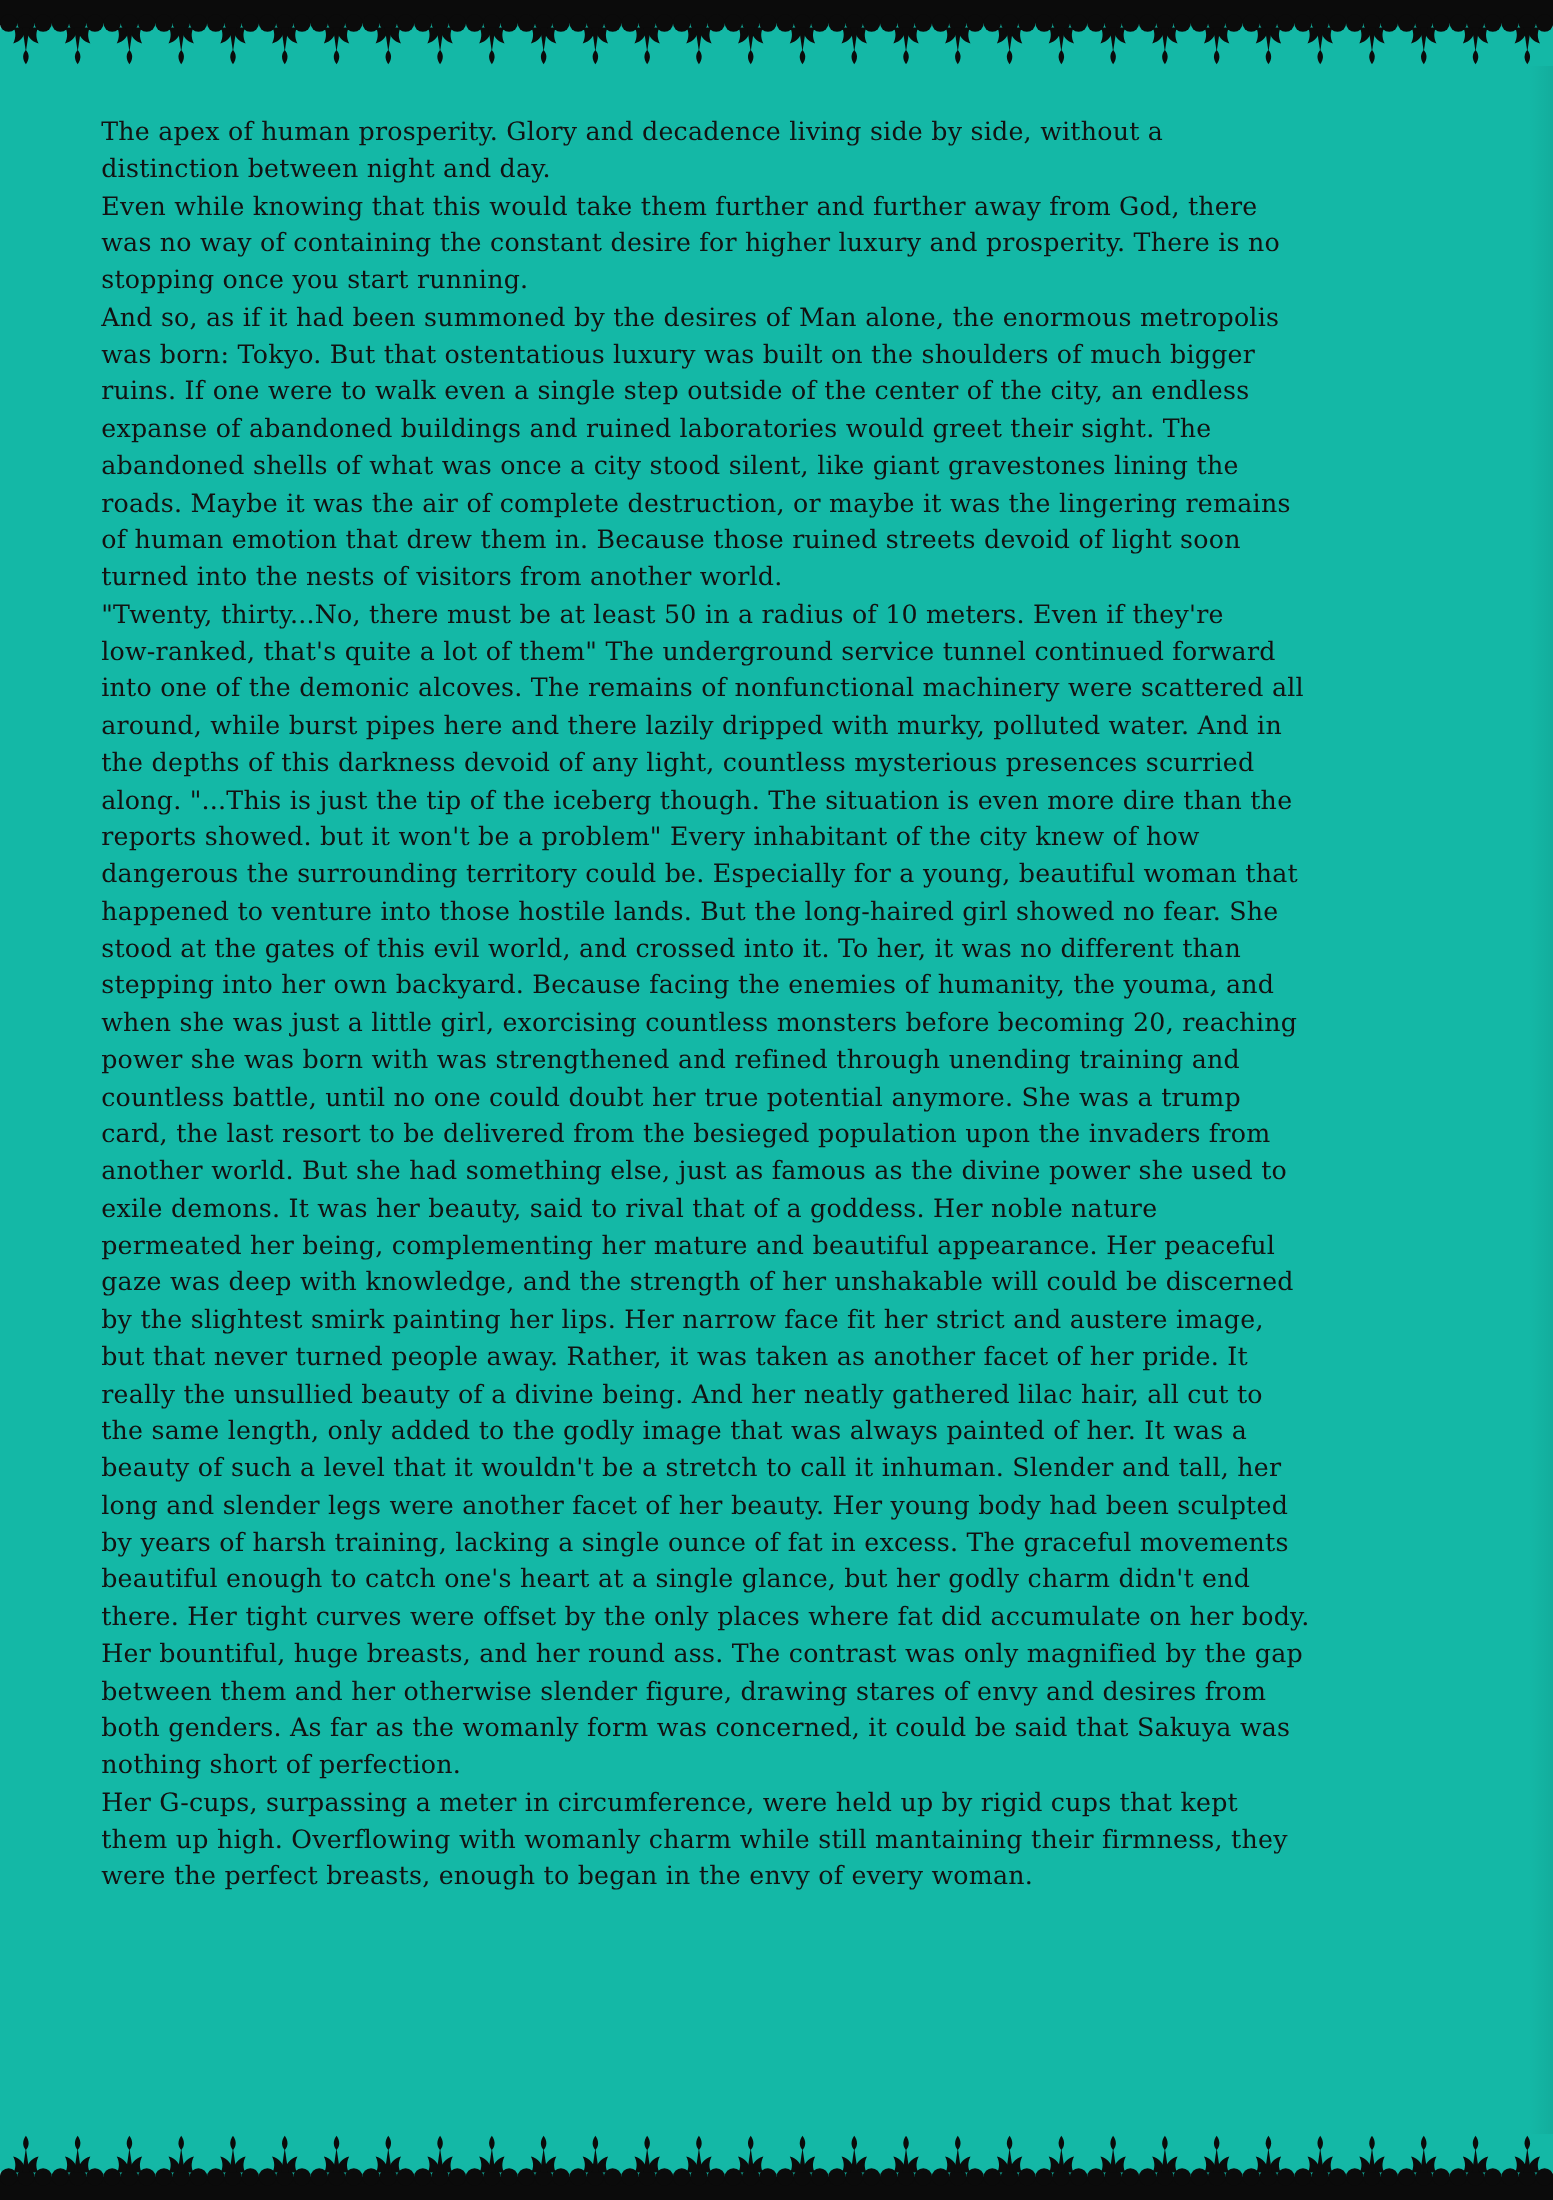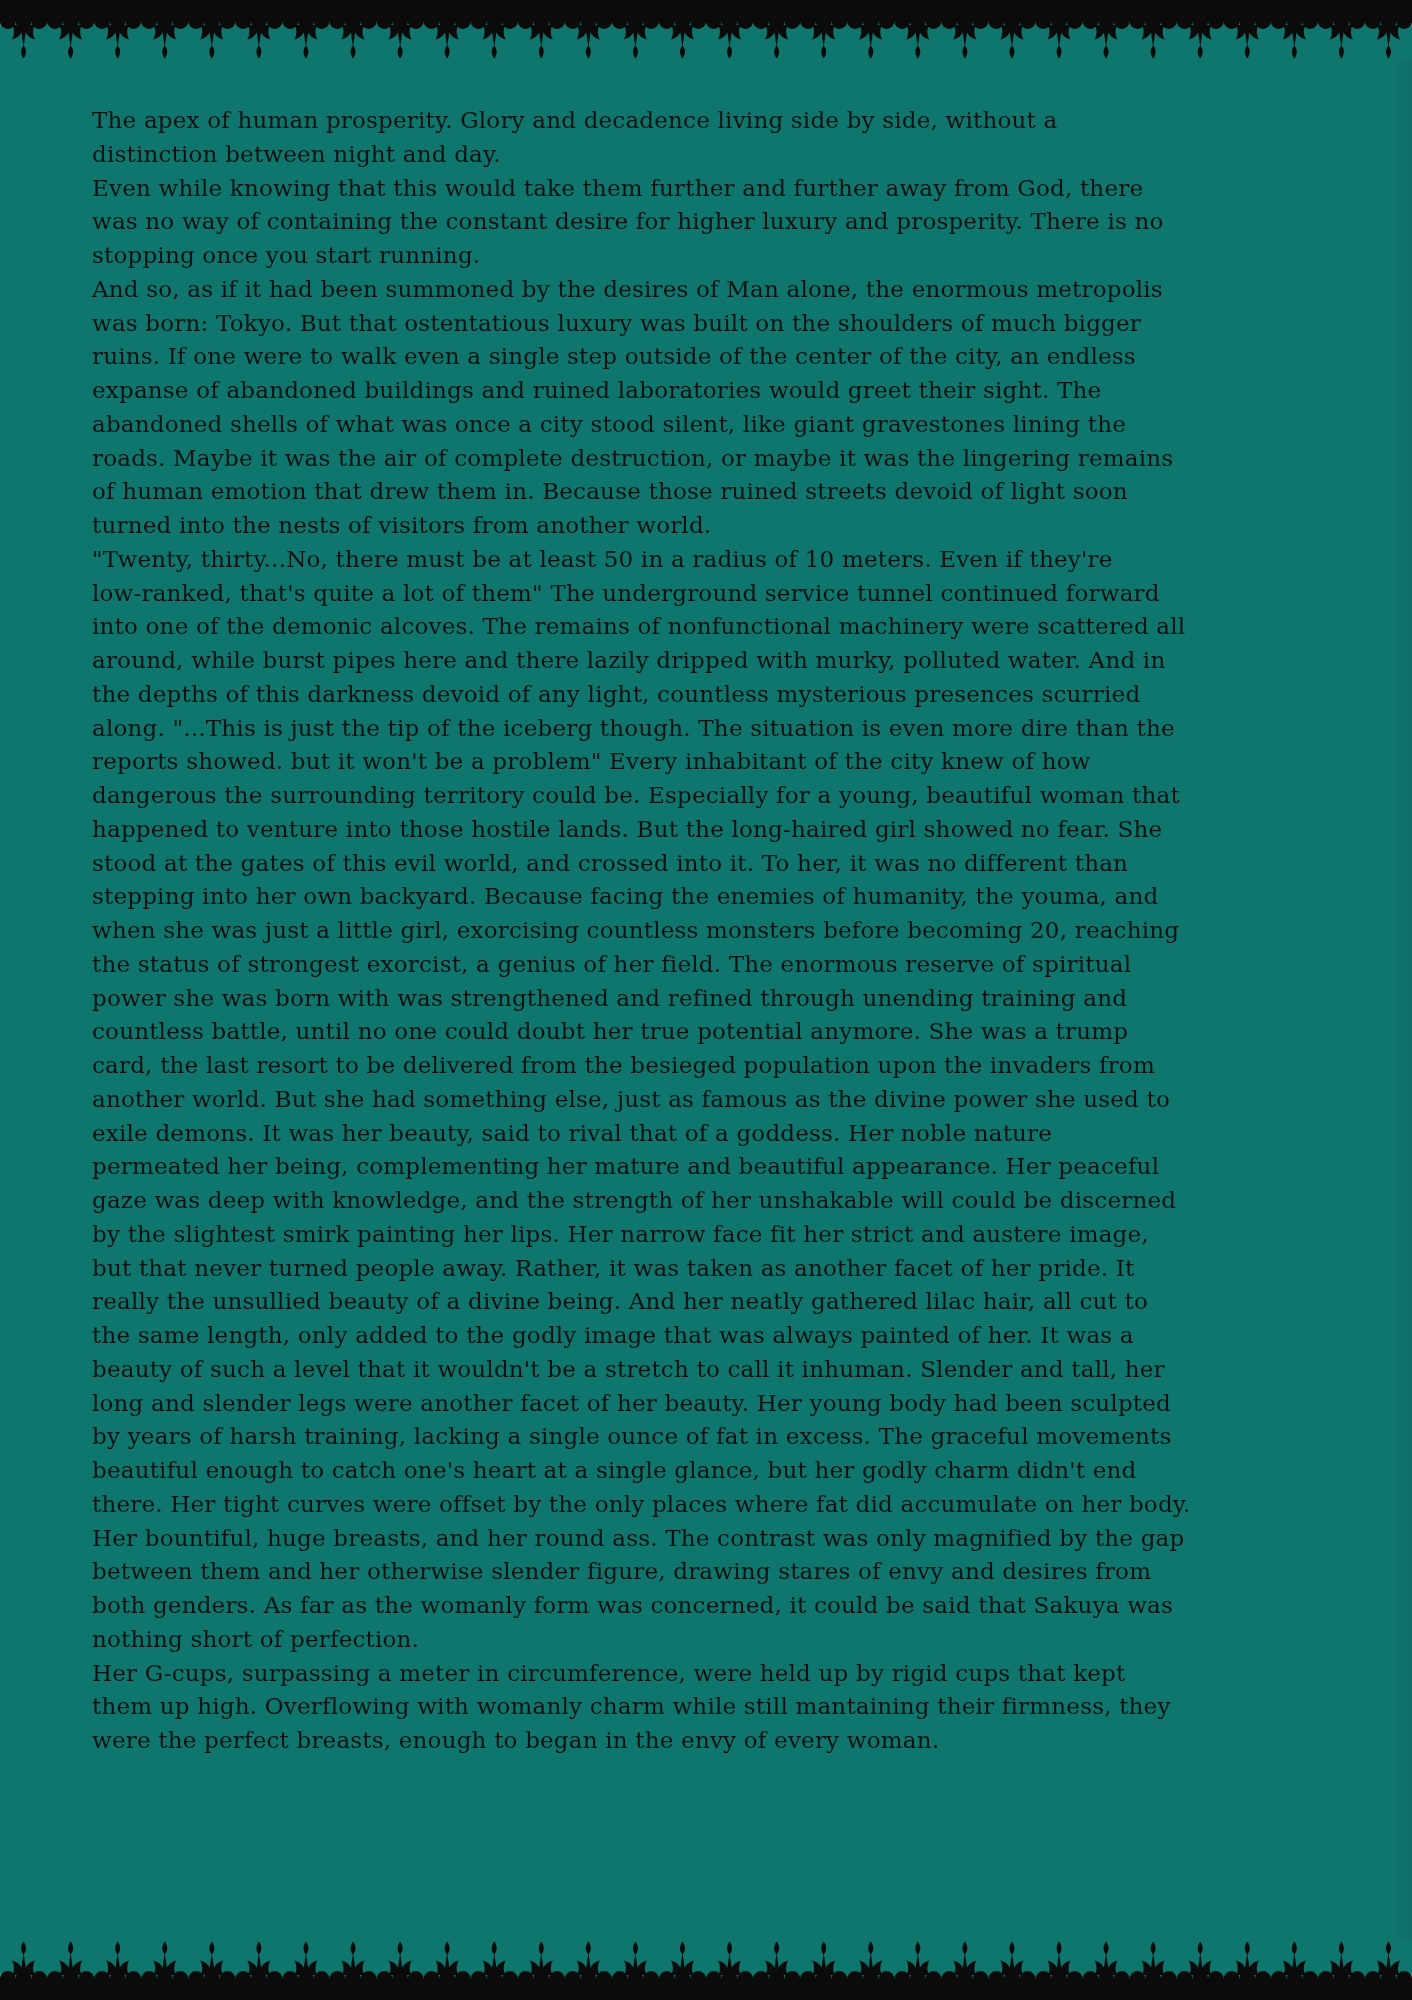--- a/index.html
+++ b/index.html
@@ -3,21 +3,21 @@
 <meta charset="utf-8">
 <style>
   html,body{margin:0;padding:0;}
   body{
     width:1412px;height:2000px;
     background:#ffffff;
     overflow:hidden;
     position:relative;
     font-family:"DejaVu Serif", serif;
   }
-  .page{position:absolute;inset:0;background:#0f766e;border-radius:28px;}
+  .page{position:absolute;inset:0;background:#14b8a6;border-radius:28px;}
   .border{position:absolute;left:0;width:1412px;height:62px;fill:#0b0b0b;}
   .border.top{top:0;}
   .border.bottom{bottom:0;transform:scale(1,-1);}
   .text-block{
     position:absolute;
     left:92px;top:104px;width:1252px;
     font-size:23px;
     line-height:33.75px;
     letter-spacing:0.2px;
     color:#121212;
@@ -334,21 +334,20 @@
         <div class="text-line">into one of the demonic alcoves. The remains of nonfunctional machinery were scattered all</div>
         <div class="text-line">around, while burst pipes here and there lazily dripped with murky, polluted water. And in</div>
         <div class="text-line">the depths of this darkness devoid of any light, countless mysterious presences scurried</div>
         <div class="text-line">along. "...This is just the tip of the iceberg though. The situation is even more dire than the</div>
         <div class="text-line">reports showed. but it won't be a problem" Every inhabitant of the city knew of how</div>
         <div class="text-line">dangerous the surrounding territory could be. Especially for a young, beautiful woman that</div>
         <div class="text-line">happened to venture into those hostile lands. But the long-haired girl showed no fear. She</div>
         <div class="text-line">stood at the gates of this evil world, and crossed into it. To her, it was no different than</div>
         <div class="text-line">stepping into her own backyard. Because facing the enemies of humanity, the youma, and</div>
         <div class="text-line">when she was just a little girl, exorcising countless monsters before becoming 20, reaching</div>
-        <div class="text-line">the status of strongest exorcist, a genius of her field. The enormous reserve of spiritual</div>
         <div class="text-line">power she was born with was strengthened and refined through unending training and</div>
         <div class="text-line">countless battle, until no one could doubt her true potential anymore. She was a trump</div>
         <div class="text-line">card, the last resort to be delivered from the besieged population upon the invaders from</div>
         <div class="text-line">another world. But she had something else, just as famous as the divine power she used to</div>
         <div class="text-line">exile demons. It was her beauty, said to rival that of a goddess. Her noble nature</div>
         <div class="text-line">permeated her being, complementing her mature and beautiful appearance. Her peaceful</div>
         <div class="text-line">gaze was deep with knowledge, and the strength of her unshakable will could be discerned</div>
         <div class="text-line">by the slightest smirk painting her lips. Her narrow face fit her strict and austere image,</div>
         <div class="text-line">but that never turned people away. Rather, it was taken as another facet of her pride. It</div>
         <div class="text-line">really the unsullied beauty of a divine being. And her neatly gathered lilac hair, all cut to</div>

